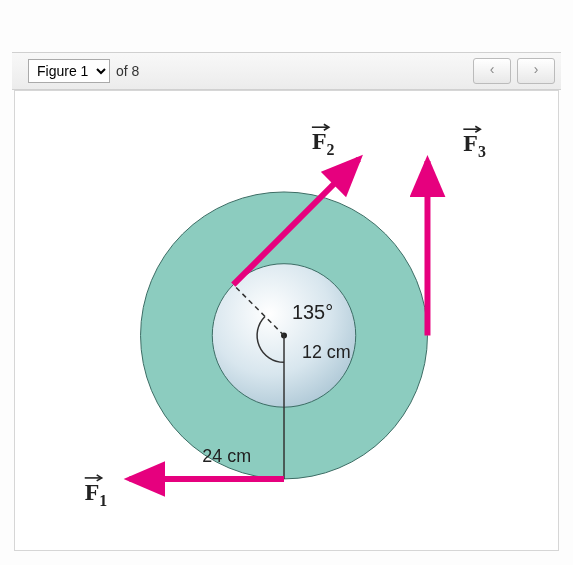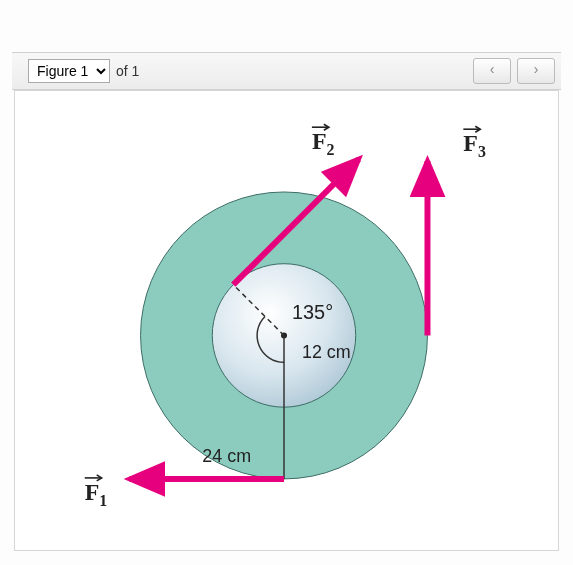--- a/index.html
+++ b/index.html
@@ -76,21 +76,21 @@
 </head>
 <body>
 
 <div class="container">
 
   <div class="toolbar">
     <div class="figure-select">
       <select class="figsel">
         <option>Figure 1</option>
       </select>
-      <span class="of-count">of 1</span>
+      <span class="of-count">of 8</span>
     </div>
     <div class="spacer"></div>
     <div class="navbtn">
       <span>‹</span>
     </div>
     <div class="navbtn">
       <span>›</span>
     </div>
   </div>
 

